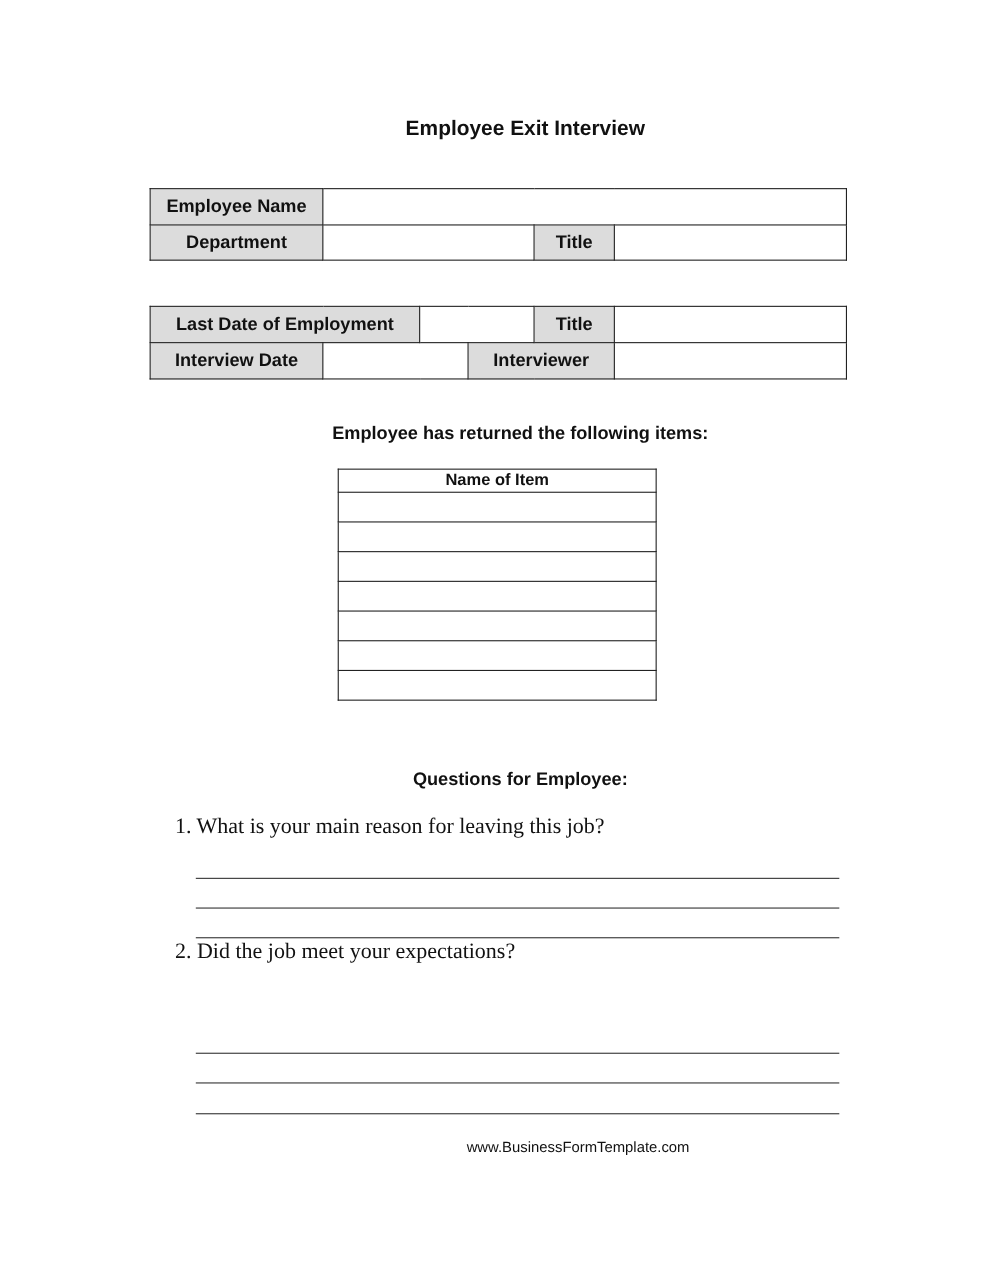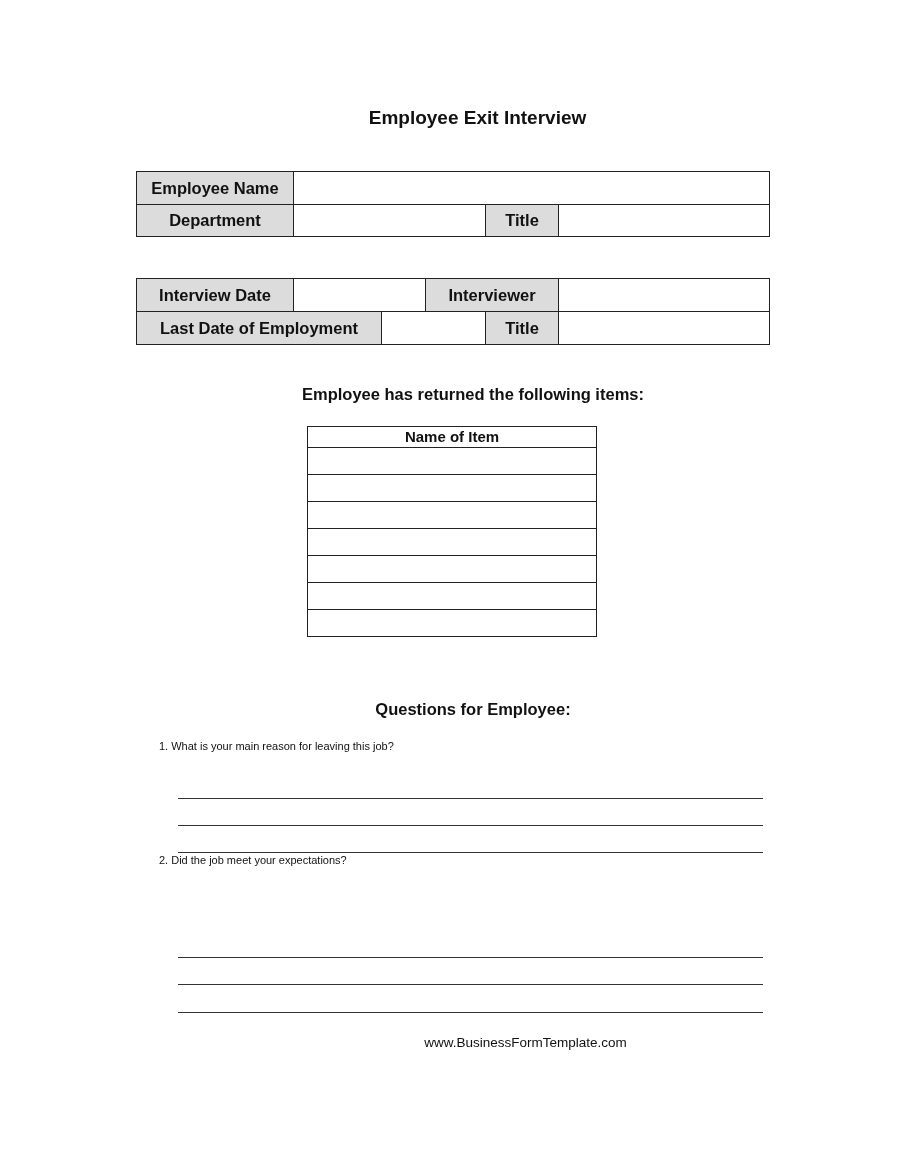--- a/index.html
+++ b/index.html
@@ -9,21 +9,21 @@
   .title { left:0; width:903px; top:107px; text-align:center; font-size:19px; font-weight:bold; }
   table.form { position:absolute; border-collapse:collapse; table-layout:fixed; }
   table.form td { border:1px solid #222; padding:0; font-size:16.5px; font-weight:bold; text-align:center; }
   td.lab { background:#dcdcdc; }
   td.val { background:#fff; }
   .heading { left:0; width:894px; text-align:center; font-size:16.5px; font-weight:bold; }
   table.items { position:absolute; left:307px; top:426px; width:290px; border-collapse:collapse; table-layout:fixed; }
   table.items td { border:1px solid #222; padding:0; }
   table.items td.h { height:20px; text-align:center; font-weight:bold; font-size:15px; line-height:20px; }
   table.items td.r { height:26px; }
-  .q { left:133px; font-size:11px; }
+  .q { left:133px; font-size:20px;font-family:Liberation Serif, serif; }
   .line { left:152px; width:585px; height:0; border-top:1px solid #333; }
   .footer { left:0; width:903px; top:1035px; text-align:center; font-size:13.5px;padding-left:48px; }
 </style>
 </head>
 <body>
 
 <div class="abs title">Employee Exit Interview</div>
 
 <table class="form" style="left:136px; top:171px; width:633px;">
   <colgroup>
@@ -50,29 +50,29 @@
   <colgroup>
     <col style="width:157px">
       <col style="width:88px">
       <col style="width:44px">
       <col style="width:60px">
       <col style="width:73px">
       <col style="width:211px">
   </colgroup>
   <tbody>
       <tr style="height:33px">
+    <td class="lab" colspan="2">Last Date of Employment</td>
+    <td class="val" colspan="2"></td>
+    <td class="lab">Title</td>
+    <td class="val"></td>
+  </tr>
+  <tr style="height:33px">
     <td class="lab">Interview Date</td>
     <td class="val" colspan="2"></td>
     <td class="lab" colspan="2">Interviewer</td>
-    <td class="val"></td>
-  </tr>
-  <tr style="height:33px">
-    <td class="lab" colspan="2">Last Date of Employment</td>
-    <td class="val" colspan="2"></td>
-    <td class="lab">Title</td>
     <td class="val"></td>
   </tr>
 </tbody>
   </table>
 
 <div class="abs heading" style="top:385px;">Employee has returned the following items:</div>
 
 <table class="items">
   <tbody>
       <tr>

